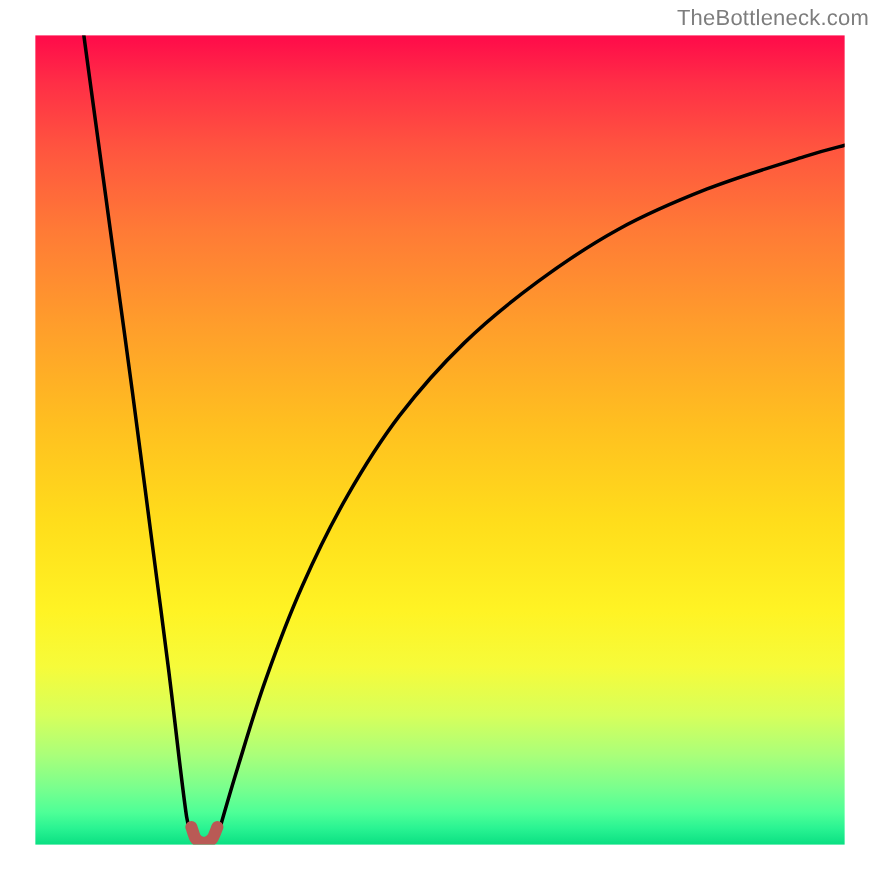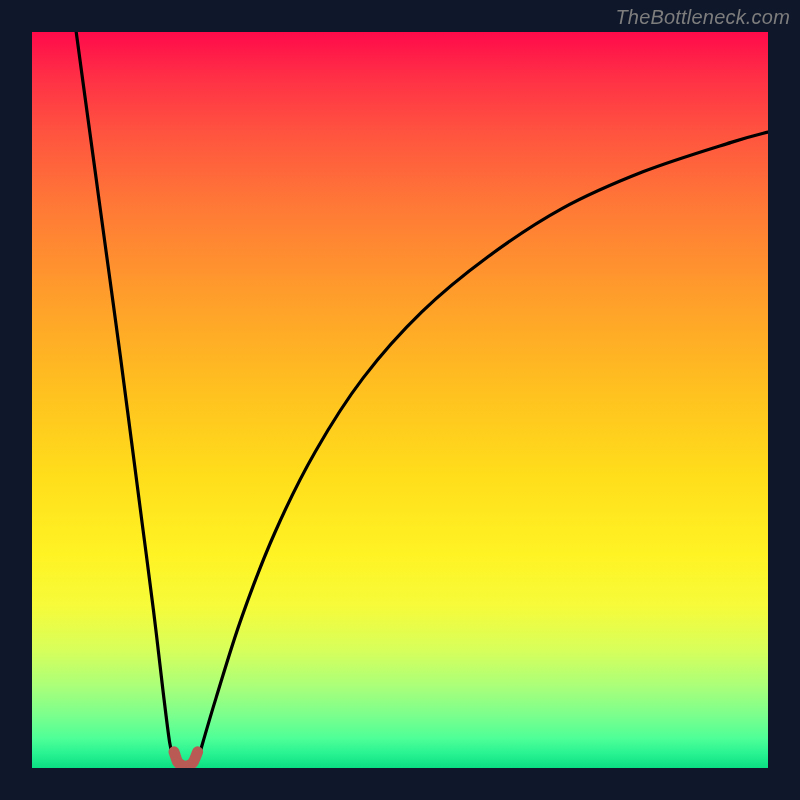--- a/index.html
+++ b/index.html
@@ -8,22 +8,21 @@
     width: 800px;
     height: 800px;
     overflow: hidden;
     background: #000;
     font-family: Arial, Helvetica, sans-serif;
   }
   .frame {
     position: absolute;
     left: 0; top: 0;
     width: 800px; height: 800px;
-    background: #0f172a;
-    font-style: italic;
+    background: #ffffff;
   }
   .plot-area {
     position: absolute;
     left: 32px;
     top: 32px;
     width: 736px;
     height: 736px;
     overflow: hidden;
   }
   .gradient {

